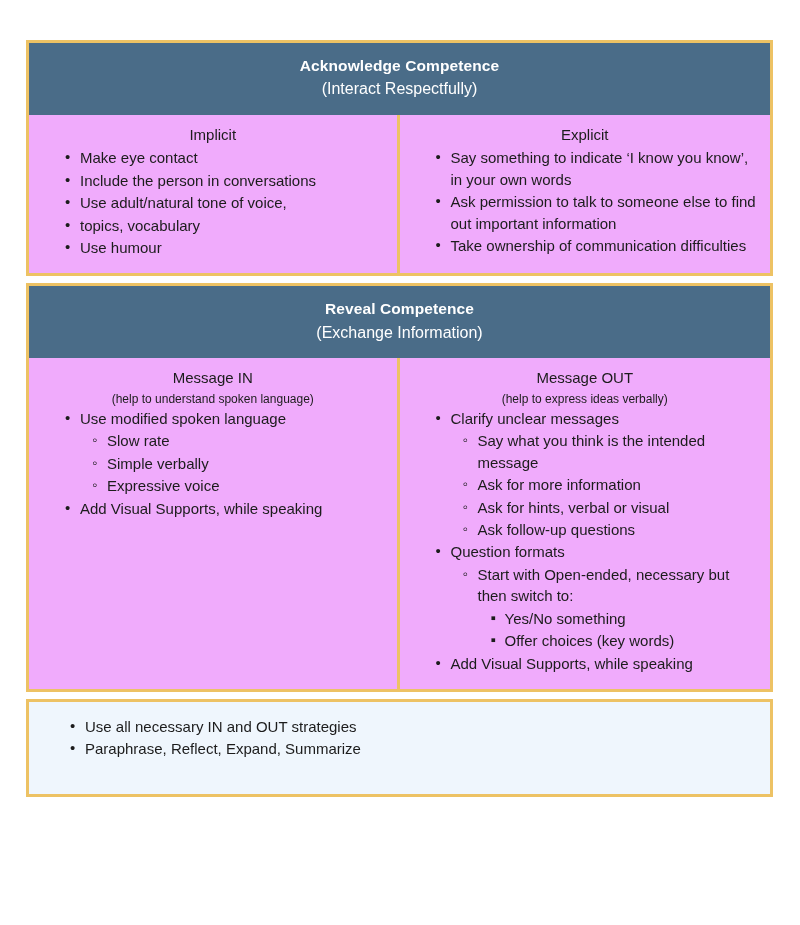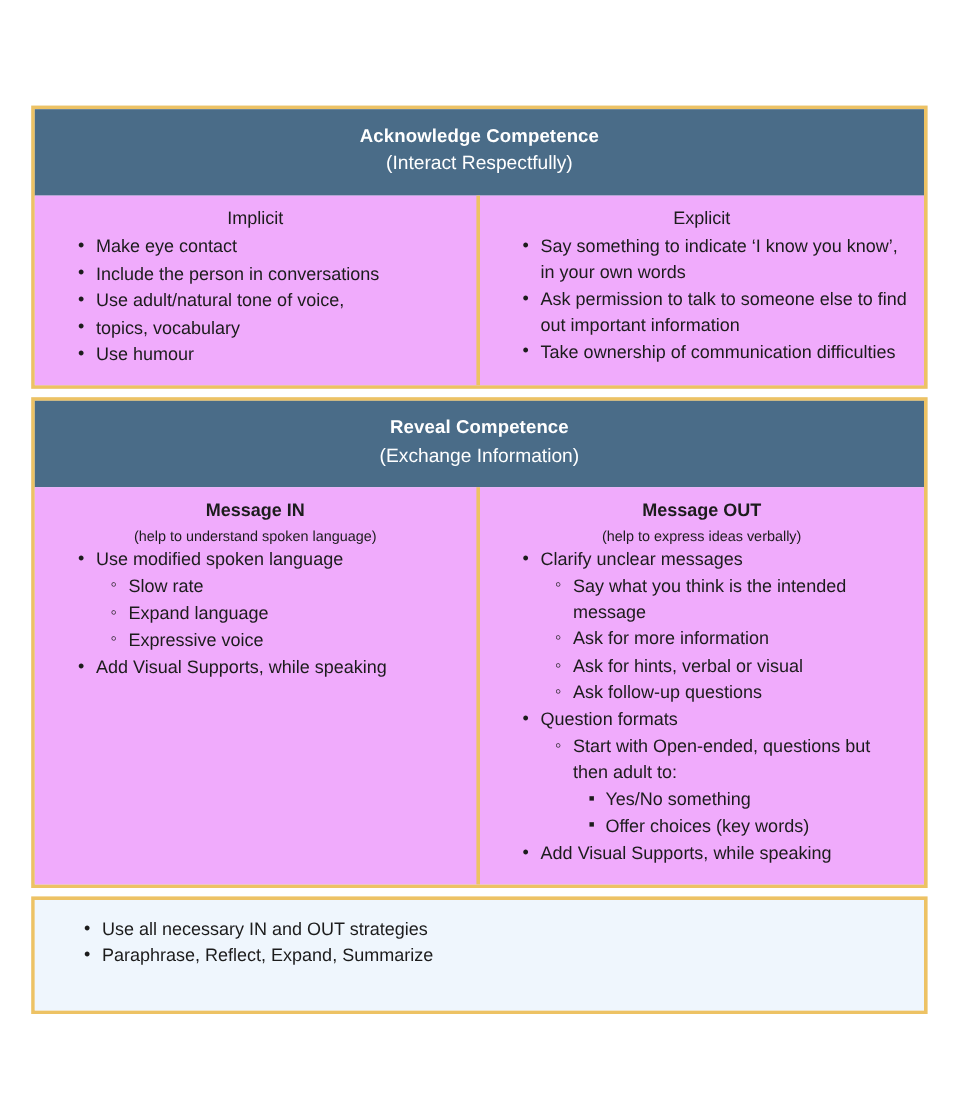--- a/index.html
+++ b/index.html
@@ -12,21 +12,20 @@
     font-family: "Liberation Sans", sans-serif;
   }
   #sheet {
     width: 800px;
     height: 700px;
     background: #ffffff;
     padding: 40px 27px 42px 26px;
     display: flex;
     flex-direction: column;
     gap: 7px;
-    margin-top: 48px;
   }
 
   .section {
     border: 3px solid #edc264;
     background: #eff6fd;
     display: flex;
     flex-direction: column;
   }
 
   .band {
@@ -61,21 +60,21 @@
   }
   .col.left { border-right: 3px solid #edc264; }
 
   .col-title {
     text-align: center;
     font-size: 15px;
     color: #1c1c1c;
     line-height: 1.35;
     margin-bottom: 2px;
   }
-  .col-title.bold { font-weight: bold; }
+  .col-title.bold { font-weight: normal; }
   .col-subtitle {
     text-align: center;
     font-size: 12px;
     color: #1c1c1c;
     line-height: 1.35;
     margin-bottom: 1px;
   }
 
   ul.lvl1 {
     margin: 0;
@@ -168,40 +167,40 @@
       <span class="band-sub">(Exchange Information)</span>
     </div>
     <div class="cols grow">
       <div class="col left">
         <div class="col-title bold">Message IN</div>
         <div class="col-subtitle">(help to understand spoken language)</div>
         <ul class="lvl1">
           <li class="b1"><span class="txt">Use modified spoken language</span></li>
           <ul class="lvl2">
             <li class="b2"><span class="txt">Slow rate</span></li>
-            <li class="b2"><span class="txt">Expand language</span></li>
+            <li class="b2"><span class="txt">Simple verbally</span></li>
             <li class="b2"><span class="txt">Expressive voice</span></li>
           </ul>
           <li class="b1"><span class="txt">Add Visual Supports, while speaking</span></li>
         </ul>
       </div>
       <div class="col">
         <div class="col-title bold">Message OUT</div>
         <div class="col-subtitle">(help to express ideas verbally)</div>
         <ul class="lvl1">
           <li class="b1"><span class="txt">Clarify unclear messages</span></li>
           <ul class="lvl2">
             <li class="b2"><span class="txt">Say what you think is the intended message</span></li>
             <li class="b2"><span class="txt">Ask for more information</span></li>
             <li class="b2"><span class="txt">Ask for hints, verbal or visual</span></li>
             <li class="b2"><span class="txt">Ask follow-up questions</span></li>
           </ul>
           <li class="b1"><span class="txt">Question formats</span></li>
           <ul class="lvl2">
-            <li class="b2"><span class="txt">Start with Open-ended, questions but then adult to:</span></li>
+            <li class="b2"><span class="txt">Start with Open-ended, necessary but then switch to:</span></li>
             <ul class="lvl3">
               <li class="b3"><span class="txt">Yes/No something</span></li>
               <li class="b3"><span class="txt">Offer choices (key words)</span></li>
             </ul>
           </ul>
           <li class="b1"><span class="txt">Add Visual Supports, while speaking</span></li>
         </ul>
       </div>
     </div>
   </div>

